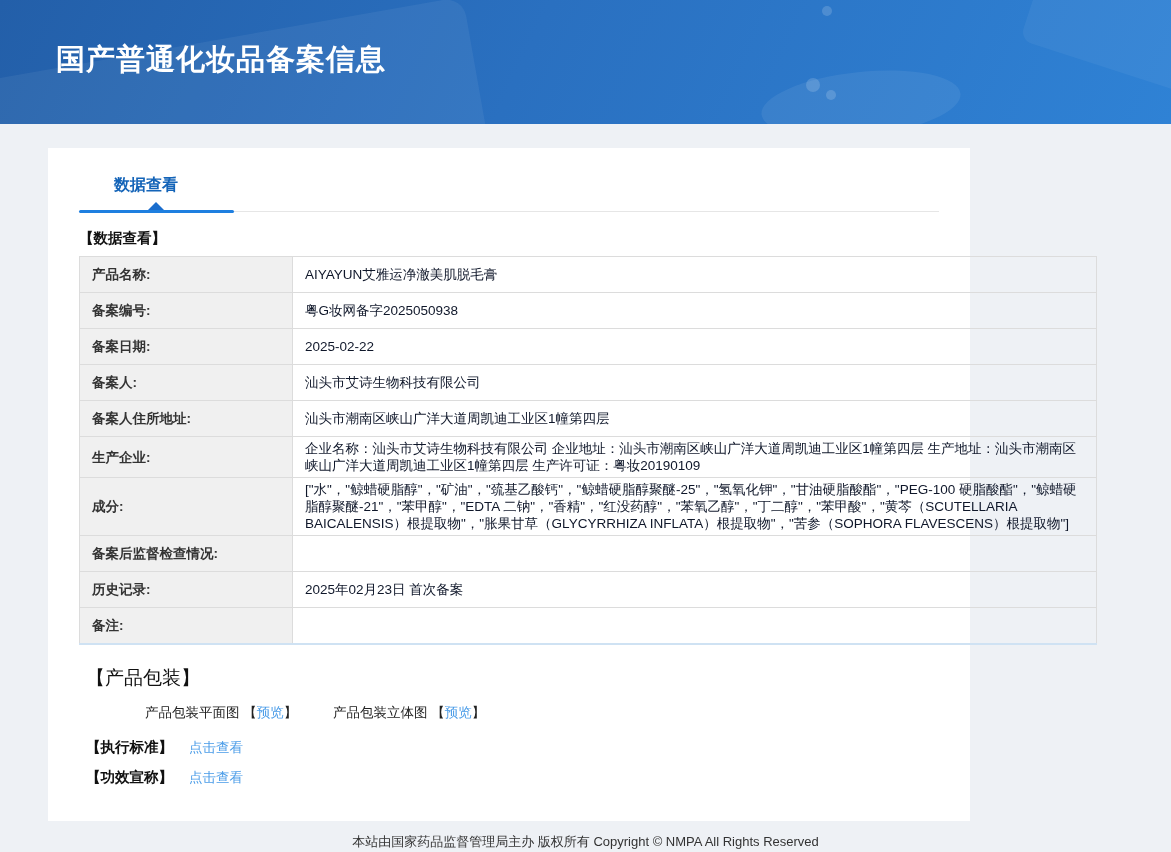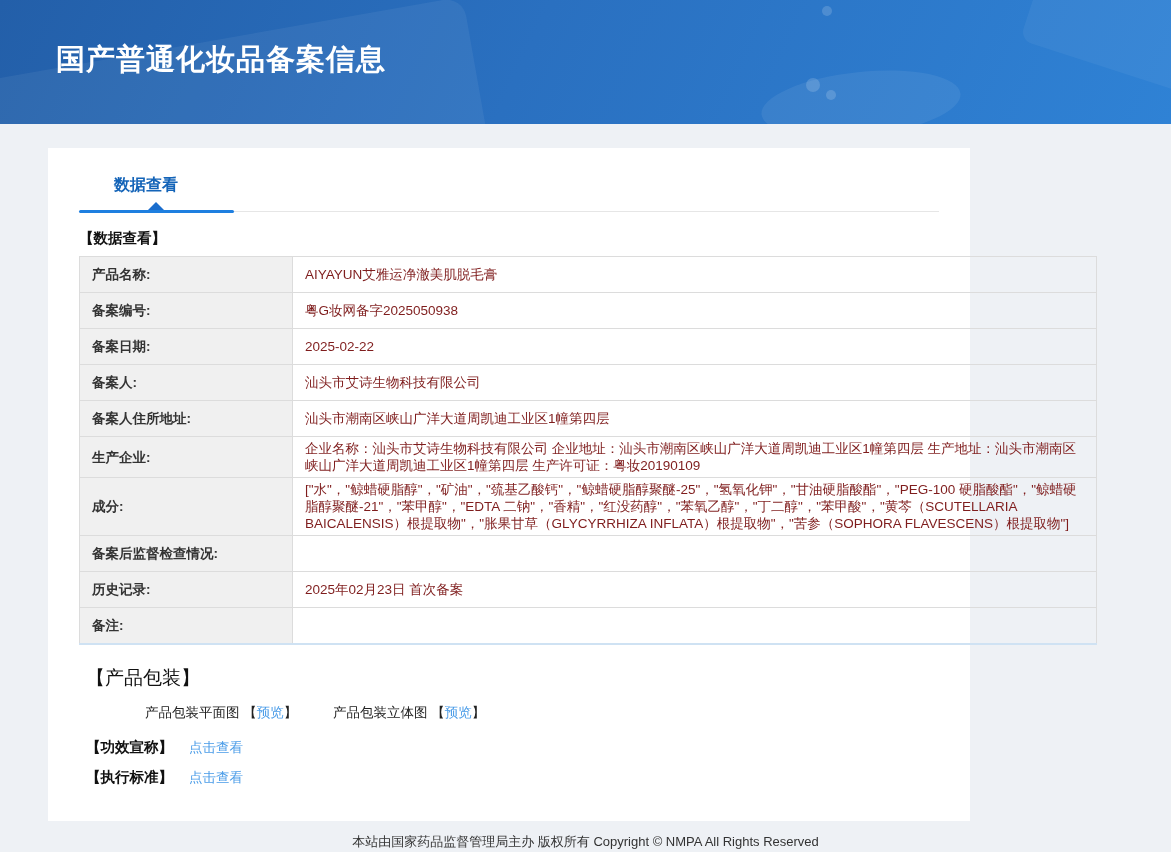--- a/index.html
+++ b/index.html
@@ -116,21 +116,21 @@
     padding: 3px 12px;
     vertical-align: middle;
     line-height: 17px;
   }
   td.lbl {
     width: 213px;
     background: #f0f0f0;
     font-weight: bold;
     color: #333333;
   }
-  td.val { color: #7f1d1d; }
+  td.val { color: #0f172a; }
   tr.h1 td { height: 36px; }
 
   
   .pack-title { margin: 20px 0 0 38px; font-size: 19px; font-weight: normal; color: #111; }
   .pack-row { margin: 13px 0 0 97px; font-size: 13.5px; color: #222; }
   .pack-item2 { margin-left: 32px; }
   .bracket { color: #222; }
   a.blue-link {
     color: #4a9ce8;
     text-decoration: none;
@@ -220,24 +220,24 @@
 
   <div class="pack-title">【产品包装】</div>
   <div class="pack-row">
     <span>产品包装平面图</span>
     <span class="bracket">【</span><a class="blue-link">预览</a><span class="bracket">】</span>
     <span class="pack-item2">产品包装立体图</span>
     <span class="bracket">【</span><a class="blue-link">预览</a><span class="bracket">】</span>
   </div>
 
   <div class="inline-row">
+    <span class="row-title">【执行标准】</span>
+    <a class="blue-link">点击查看</a>
+  </div>
+
+  <div class="inline-row">
     <span class="row-title">【功效宣称】</span>
     <a class="blue-link">点击查看</a>
   </div>
 
-  <div class="inline-row">
-    <span class="row-title">【执行标准】</span>
-    <a class="blue-link">点击查看</a>
-  </div>
-
 </div>
 
 <div class="footer">本站由国家药品监督管理局主办 版权所有 Copyright © NMPA All Rights Reserved</div>
 
 </body></html>

